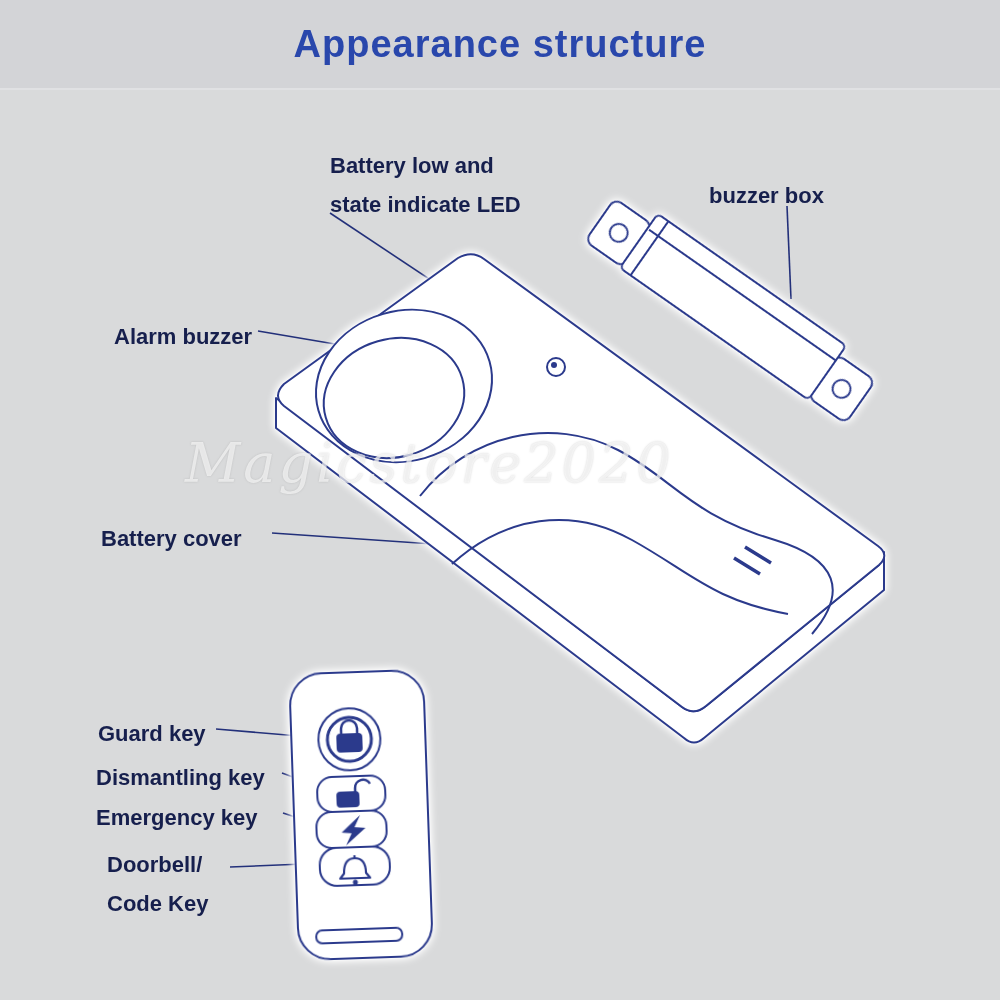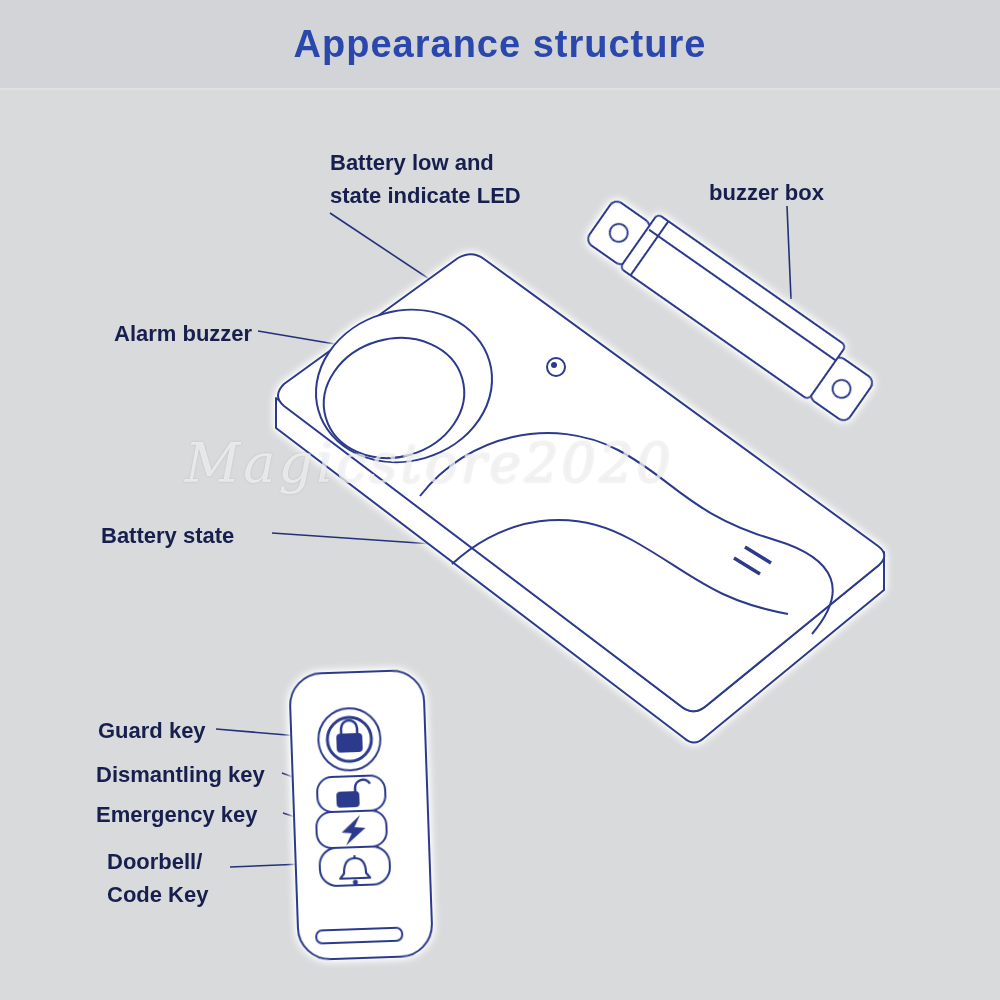--- a/index.html
+++ b/index.html
@@ -21,21 +21,21 @@
   .watermark{
     position:absolute;left:185px;top:432px;width:660px;z-index:3;
     font-family:"DejaVu Serif", serif;font-style:italic;
     font-size:54px;color:rgba(255,255,255,0.65);letter-spacing:3px;
     text-shadow:0 0 2px rgba(130,130,130,0.35);
     pointer-events:none;
   }
   .label{
     position:absolute;z-index:4;
     font-size:22px;font-weight:bold;color:#161f4d;
-    white-space:pre-line;line-height:33px;
+    white-space:pre-line;line-height:39px;
   }
 </style>
 </head>
 <body>
 
 <div class="title-bar">
   <h1 class="page-title">Appearance structure</h1>
 </div>
 
 <svg class="art-layer" width="1000" height="1000" viewBox="0 0 1000 1000" xmlns="http://www.w3.org/2000/svg">
@@ -97,18 +97,18 @@
     <rect x="312" y="929" width="86" height="13" rx="6"></rect>
   </g>
 </svg>
 
 <div class="watermark">Magicstore2020</div>
 
 <div class="label" style="left:330px;top:146px;">Battery low and
 state indicate LED</div>
 <div class="label" style="left:709px;top:176px;">buzzer box</div>
 <div class="label" style="left:98px;top:317px;margin-left:16px;">Alarm buzzer</div>
-<div class="label" style="left:101px;top:519px;">Battery state</div>
+<div class="label" style="left:101px;top:519px;">Battery cover</div>
 <div class="label" style="left:98px;top:714px;">Guard key</div>
 <div class="label" style="left:96px;top:758px;">Dismantling key</div>
 <div class="label" style="left:96px;top:798px;">Emergency key</div>
 <div class="label" style="left:107px;top:845px;">Doorbell/
 Code Key</div>
 
 </body></html>

